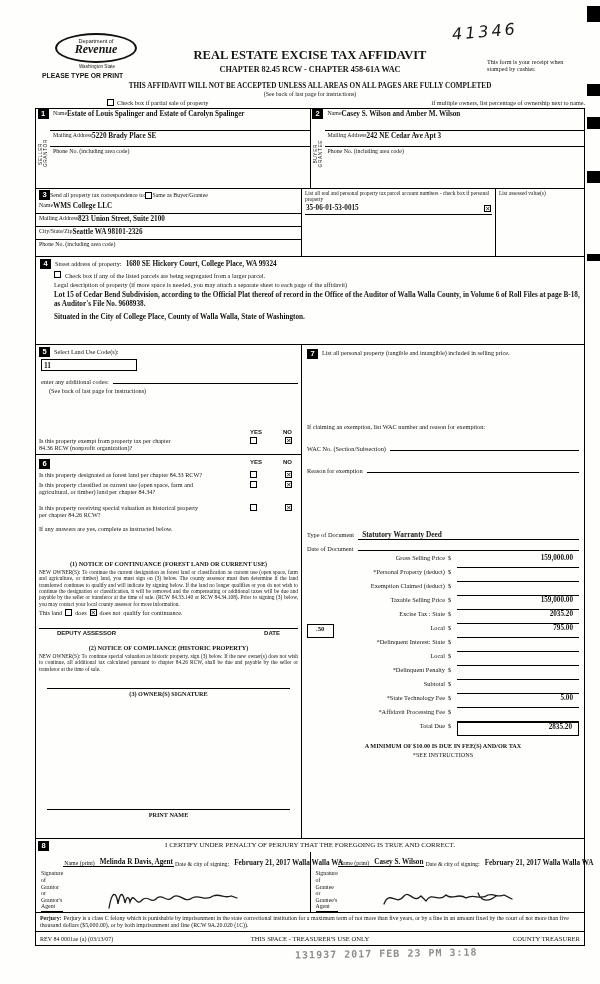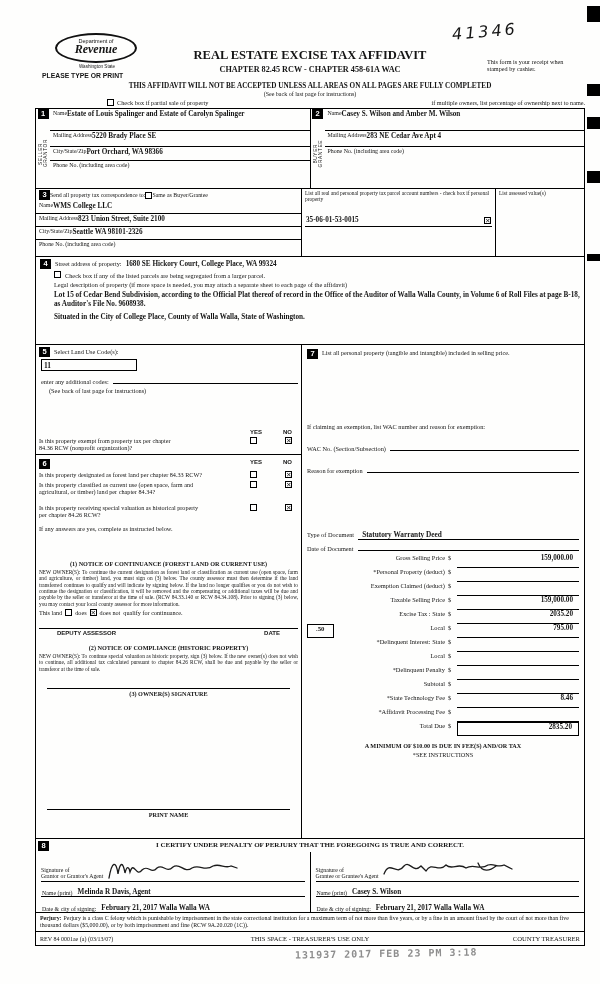--- a/index.html
+++ b/index.html
@@ -34,21 +34,21 @@
 .frow{display:flex;align-items:flex-start;border-bottom:1px solid #000;padding:1px 3px;}
 .frow.noline{border-bottom:none;flex:1}
 .h22{height:22px}.h16{height:16px}.h14{height:14px}.h13{height:13px}
 .lblS{font-size:5.9px;white-space:nowrap}
 .valB{font-size:7.2px;font-weight:bold;white-space:nowrap}
 .s3{display:flex;height:68px;border-bottom:1px solid #000}
 .s3L{width:266px;border-right:1px solid #000;display:flex;flex-direction:column}
 .s3M{width:194px;border-right:1px solid #000;display:flex;flex-direction:column;padding:1px 3px}
 .s3R{flex:1;padding:1px 3px}
 .hdr5{font-size:5.4px;line-height:6.2px}
-.parcelrow{display:flex;align-items:center;border-bottom:1px solid #000;padding:2px 1px;margin-top:12px}
+.parcelrow{display:flex;align-items:center;border-bottom:1px solid #000;padding:2px 1px;margin-top:0}
 .parcelrow .valB{flex:1}
 .s4{height:88px;border-bottom:1px solid #000;padding:2px 4px}
 .r{display:flex;align-items:baseline;gap:4px}
 .lbl6{font-size:6.3px;white-space:nowrap}
 .uline{flex:1;border-bottom:1px solid #000;height:9px}
 .ulval{border-bottom:1px solid #000;padding:0 24px 0 2px}
 .legal{font-size:7.2px;font-weight:bold;line-height:8.6px;margin-top:3px;margin-left:14px}
 .cols{display:flex;height:494px;border-bottom:1px solid #000}
 .colL{width:266px;border-right:1px solid #000;display:flex;flex-direction:column;flex:none}
 .colR{flex:1;display:flex;flex-direction:column;padding:2px 5px;min-width:0}
@@ -67,22 +67,22 @@
 .mrow{display:flex;height:14px;font-size:6.4px}
 .mlabel{flex:1;text-align:right;padding-right:3px;white-space:nowrap}
 .mdollar{width:9px;flex:none}
 .mamt{width:122px;flex:none;border-bottom:1px solid #000;text-align:right;font-weight:bold;font-size:7.2px;padding-right:6px}
 .mamt.boxed{border:1px solid #000}
 .ratebox{border:1px solid #000;font-size:6.8px;font-weight:bold;padding:0 8px;margin-right:4px;flex:none}
 .docval{flex:1;border-bottom:1px solid #000;font-size:7.3px;font-weight:bold;padding-left:4px}
 .mt2{margin-top:2px}.mt6{margin-top:6px}.mt8{margin-top:8px}.mt12{margin-top:12px}.mt16{margin-top:16px}.mt28{margin-top:28px}.mt56{margin-top:56px}.mt64{margin-top:64px}
 .s8{position:relative;height:74px;border-bottom:1px solid #000;padding-top:13px;display:flex}
 .badge8{position:absolute;left:2px;top:2px}
-.certify{position:absolute;left:0;top:2px;width:100%;text-align:center;font-size:7px;font-weight:bold}
-.s8col{flex:1;padding:0 5px;display:flex;flex-direction:column;min-width:0}
+.certify{position:absolute;left:0;top:2px;width:100%;text-align:center;font-size:7px;font-weight:normal}
+.s8col{flex:1;padding:0 5px;display:flex;flex-direction:row;min-width:0}
 .s8col.gr{border-right:1px solid #000}
 .sigrow{position:relative;flex:1;border-bottom:1px solid #000;display:flex;align-items:flex-end}
 .siglabel{font-size:5.8px;line-height:6.6px;padding-bottom:1px}
 .sigsvg{position:absolute;left:62px;bottom:-2px}
 .nrow{height:15px;border-bottom:1px solid #000;display:flex;align-items:flex-end;gap:5px;padding:0 1px}
 .drow{height:15px;display:flex;align-items:flex-end;gap:5px;padding:0 1px}
 .perjury{border-bottom:1px solid #000;padding:2px 4px;font-size:5.9px;line-height:7px}
 .perjury b{margin-right:2px}
 .footrow{display:flex;align-items:center;padding:2px 4px;height:13px}
 .footrow .fl{width:160px;font-size:6px}
@@ -137,45 +137,41 @@
         </div>
         <div class="fields">
           <div class="frow h22">
             <span class="lblS">Name</span>
             <span class="valB">Estate of Louis Spalinger and Estate of Carolyn Spalinger</span>
           </div>
           <div class="frow h16">
             <span class="lblS">Mailing Address</span>
             <span class="valB">5220 Brady Place SE</span>
           </div>
-          <div class="frow h14">
-            <span class="lblS">City/State/Zip</span>
-            <span class="valB">Port Orchard, WA 98366</span>
-          </div>
           <div class="frow noline">
             <span class="lblS">Phone No. (including area code)</span>
           </div>
         </div>
       </div>
       <div class="party">
         <div class="rail">
           <span class="badge">2</span>
           <div class="vwords">
             <span>BUYER</span>
             <span>GRANTEE</span>
           </div>
         </div>
         <div class="fields">
           <div class="frow h22">
             <span class="lblS">Name</span>
             <span class="valB">Casey S. Wilson and Amber M. Wilson</span>
           </div>
           <div class="frow h16">
             <span class="lblS">Mailing Address</span>
-            <span class="valB">283 NE Cedar Ave Apt 4</span>
+            <span class="valB">242 NE Cedar Ave Apt 3</span>
           </div>
           <div class="frow noline">
             <span class="lblS">Phone No. (including area code)</span>
           </div>
         </div>
       </div>
     </div>
 
     <div class="s3">
       <div class="s3L">
@@ -389,21 +385,21 @@
           <span class="mamt"></span>
         </div>
         <div class="mrow">
           <span class="mlabel">Subtotal</span>
           <span class="mdollar">$</span>
           <span class="mamt"></span>
         </div>
         <div class="mrow">
           <span class="mlabel">*State Technology Fee</span>
           <span class="mdollar">$</span>
-          <span class="mamt">8.46</span>
+          <span class="mamt">5.00</span>
         </div>
         <div class="mrow">
           <span class="mlabel">*Affidavit Processing Fee</span>
           <span class="mdollar">$</span>
           <span class="mamt"></span>
         </div>
         <div class="mrow">
           <span class="mlabel">Total Due</span>
           <span class="mdollar">$</span>
           <span class="mamt boxed">2835.20</span>

